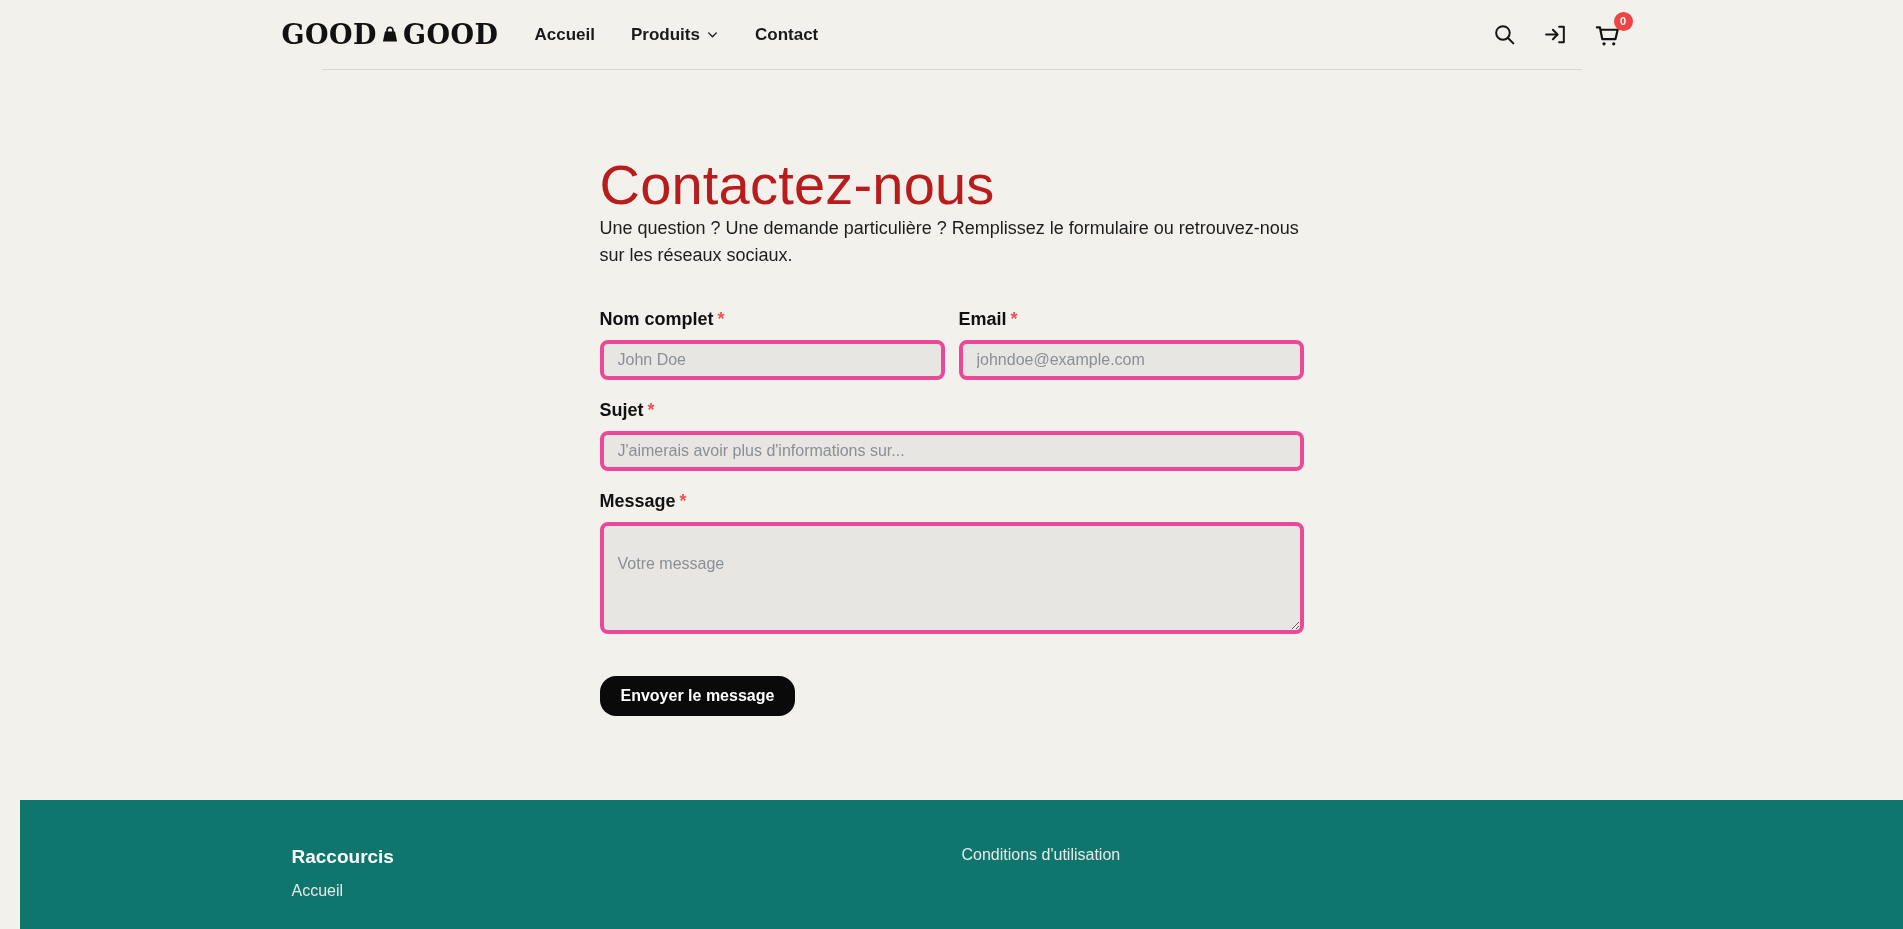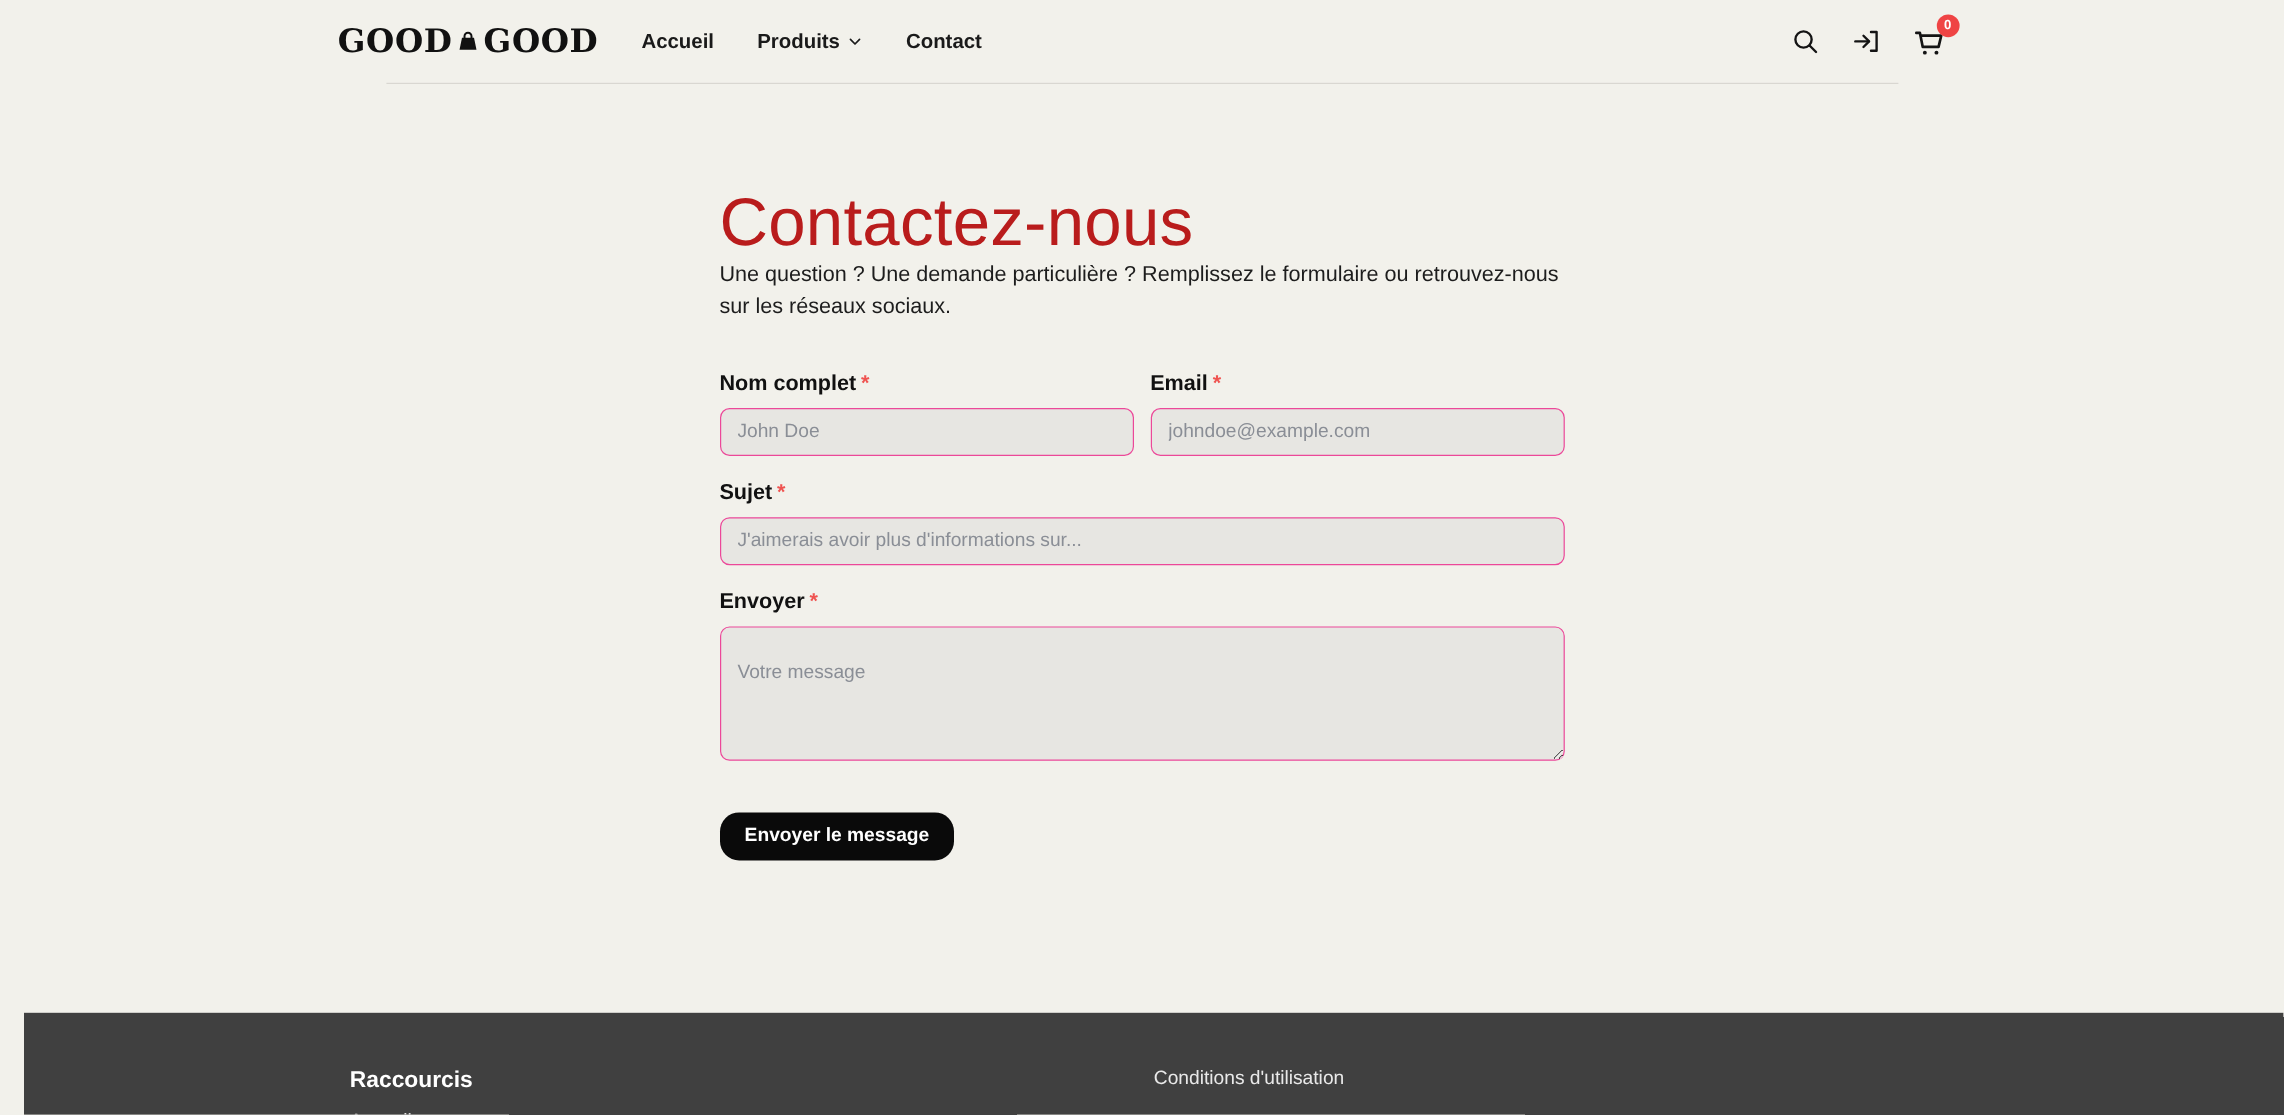--- a/index.html
+++ b/index.html
@@ -58,38 +58,38 @@
 
   form { margin-top: 40px; }
   .form-row { display: grid; grid-template-columns: 1fr 1fr; column-gap: 14px; }
   .field { margin-bottom: 20px; }
   .field label {
     display: block; font-size: 18px; font-weight: 700; color: #111;
     margin-bottom: 10px;
   }
   .req { color: #ef5350; font-weight: 700; margin-left: 4px; }
   .field input, .field textarea {
-    width: 100%; background: #e7e6e2; border: 1px solid #ec4899;
+    width: 100%; background: #e7e6e2; border: 4px solid #ec4899;
     border-radius: 8px; font-size: 16px; color: #333;
     font-family: "Liberation Sans", sans-serif; outline: none;
   }
   .field input { height: 40px; padding: 0 14px; }
   .field textarea { height: 112px; padding: 29px 14px; resize: vertical; }
   .field input::placeholder, .field textarea::placeholder { color: #8a8e96; opacity: 1; }
 
   .submit-btn {
     margin-top: 18px; height: 40px; padding: 0 21px;
     background: #0a0a0a; color: #fff; border: none; border-radius: 16px;
     font-size: 16px; font-weight: 600; font-family: "Liberation Sans", sans-serif;
     cursor: pointer;
   }
 
   
   footer {
-    flex: none; height: 85px; background: #404040; color: #fff; overflow: hidden; margin-left: 20px;
+    flex: none; height: 129px; background: #0f766e; color: #fff; overflow: hidden; margin-left: 20px;
   }
   .footer-inner {
     max-width: 1340px; margin: 0 auto; padding-top: 46px;
     display: grid; grid-template-columns: 1fr 1fr;
   }
   .footer-col h3 { font-size: 19px; font-weight: 800; margin-bottom: 14px; }
   .footer-col a {
     display: block; font-size: 16px; color: #e9e9e9;
     text-decoration: none; cursor: pointer;
   }
@@ -168,21 +168,21 @@
             <input type="text" placeholder="johndoe@example.com" style="">
           </div>
         </div>
 
         <div class="field">
           <label><span>Sujet</span><span class="req">*</span></label>
           <input type="text" placeholder="J'aimerais avoir plus d'informations sur..." style="">
         </div>
 
         <div class="field">
-          <label><span>Envoyer</span><span class="req">*</span></label>
+          <label><span>Message</span><span class="req">*</span></label>
           <textarea placeholder="Votre message" style=""></textarea>
         </div>
 
         <button type="button" class="submit-btn">Envoyer le message</button>
       </form>
     </div>
   </main>
 
   <footer>
     <div class="footer-inner">

